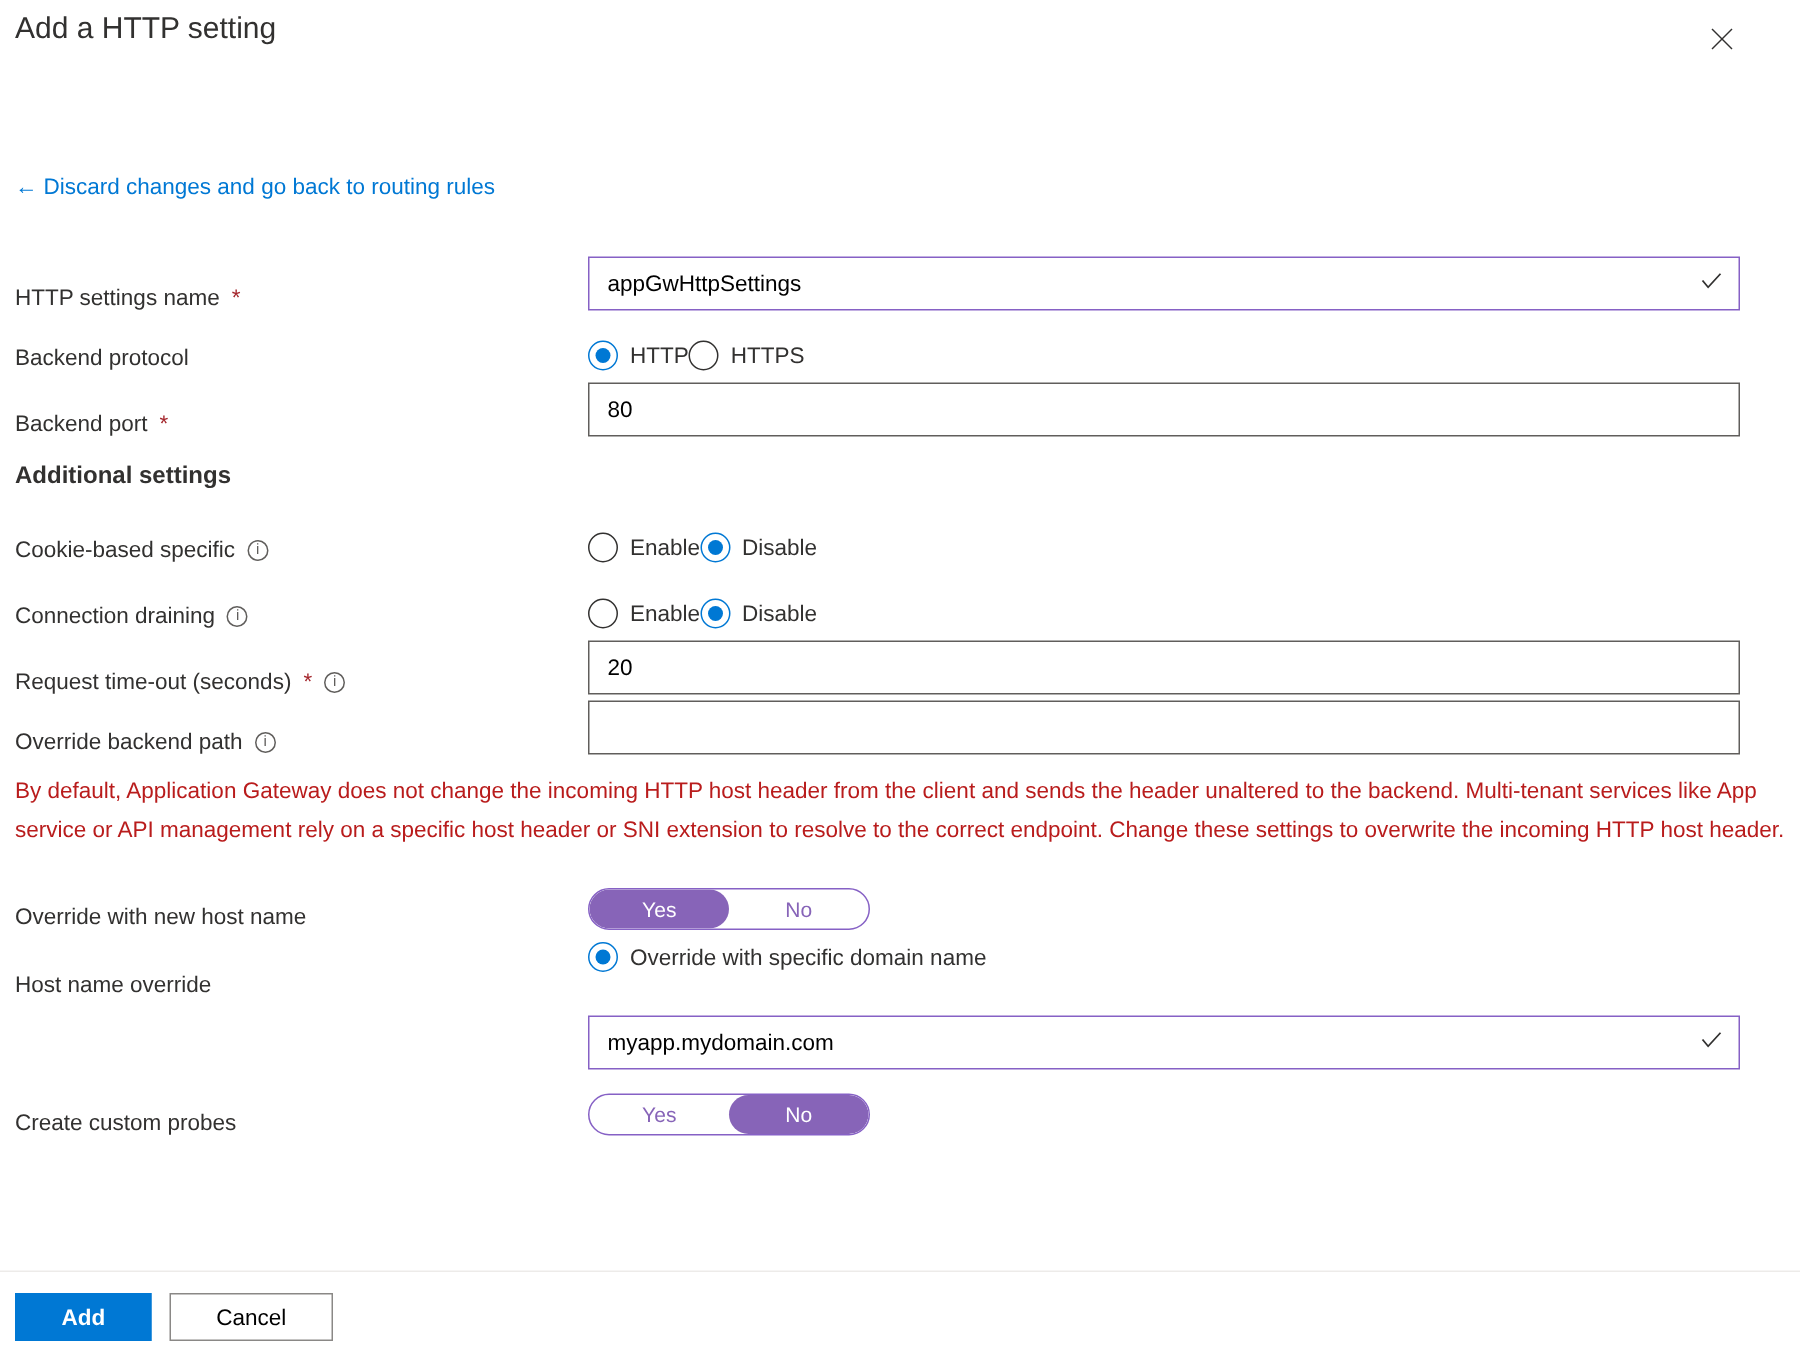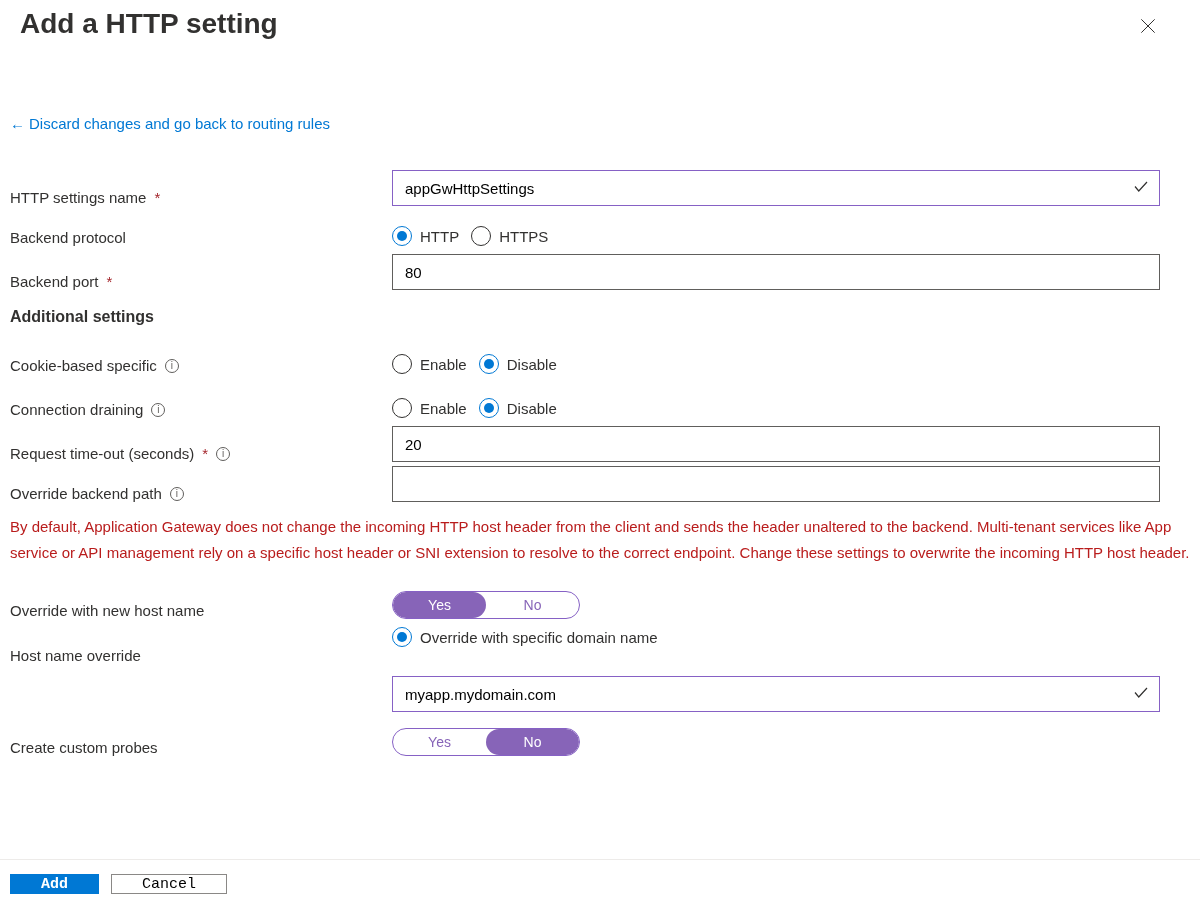--- a/index.html
+++ b/index.html
@@ -1,48 +1,48 @@
 <!DOCTYPE html>
 <html><head>
 <meta charset="utf-8">
 <style>
 * { box-sizing: border-box; margin: 0; padding: 0; }
 body { font-family: "Segoe UI", -apple-system, sans-serif; font-size: 15px; color: #323130; background: #fff; width: 1200px; height: 908px; position: relative; }
 .container { padding: 8px 10px 0 10px; }
 .header { display: flex; justify-content: space-between; align-items: flex-start; }
-.title { font-size: 28px; font-weight: 700; margin-left: 10px; }
+.title { font-size: 20px; font-weight: 400; }
 .close-btn { cursor: pointer; padding: 8px; margin-right: 24px; }
 .close-btn svg { width: 20px; height: 20px; }
 .discard-link { color: #0078d4; font-size: 15px; margin-top: 68px; display: inline-flex; align-items: center; cursor: pointer; }
 .discard-link .arrow { margin-right: 4px; }
 .form { margin-top: 38px; }
 .row { display: flex; align-items: flex-end; min-height: 36px; }
 .label-col { width: 382px; flex-shrink: 0; display: flex; align-items: center; gap: 6px; }
 .value-col { flex: 1; padding-right: 30px; }
 .required { color: #a4262c; margin-left: 2px; }
 .info-icon { width: 14px; height: 14px; border: 1px solid #605e5c; border-radius: 50%; display: inline-flex; align-items: center; justify-content: center; font-size: 10px; color: #605e5c; cursor: pointer; margin-left: 2px; }
 .text-input { width: 100%; height: 36px; border: 1px solid #605e5c; padding: 0 12px; font-size: 15px; font-family: inherit; outline: none; }
 .text-input.validated { border: 1px solid #8a2be2; border-color: #8661c5; padding-right: 36px; }
 .input-wrap { position: relative; }
 .check-icon { position: absolute; right: 10px; top: 50%; transform: translateY(-50%); }
 .check-icon svg { width: 18px; height: 18px; stroke: #323130; }
-.radio-group { display: flex; gap: 12px; align-items: center; }
+.radio-group { display: flex; gap: 0; align-items: center; }
 .radio { display: inline-flex; align-items: center; gap: 8px; cursor: pointer; }
 .radio-circle { width: 20px; height: 20px; border: 1px solid #323130; border-radius: 50%; display: inline-flex; align-items: center; justify-content: center; }
 .radio-circle.selected { border-color: #0078d4; }
 .radio-dot { width: 10px; height: 10px; border-radius: 50%; background: #0078d4; }
 .section-title { font-weight: 600; font-size: 16px; margin-top: 18px; margin-bottom: 12px; }
 .desc-text { font-size: 15px; line-height: 1.7; margin: 12px 0 18px 0; color: #b91c1c; }
 .toggle-pill { width: 188px; height: 28px; border: 1px solid #8661c5; border-radius: 14px; display: inline-flex; overflow: hidden; cursor: pointer; }
 .toggle-half { flex: 1; display: flex; align-items: center; justify-content: center; font-size: 14px; }
 .toggle-half.active { background: #8764b8; color: #fff; border-radius: 14px; }
 .toggle-half:not(.active) { color: #8764b8; }
 .vert-radio-group { display: flex; flex-direction: column; gap: 10px; }
 .footer { position: absolute; bottom: 0; left: 0; right: 0; border-top: 1px solid #edebe9; padding: 14px 10px; display: flex; gap: 12px; }
-.btn { height: 20px; padding: 0 30px; font-size: 15px; font-family: Liberation Mono, monospace; cursor: pointer; border: 1px solid #8a8886; background: #fff; }
+.btn { height: 32px; padding: 0 30px; font-size: 15px; font-family: Liberation Sans, sans-serif; cursor: pointer; border: 1px solid #8a8886; background: #fff; }
 .btn.primary { background: #0078d4; color: #fff; border-color: #0078d4; font-weight: 600; }
 .gap-xs { margin-bottom: 4px; }
 .gap-sm { margin-bottom: 8px; }
 </style>
 </head>
 <body>
 
 <div class="container">
   <div class="header">
     <div class="title">Add a HTTP setting</div>

